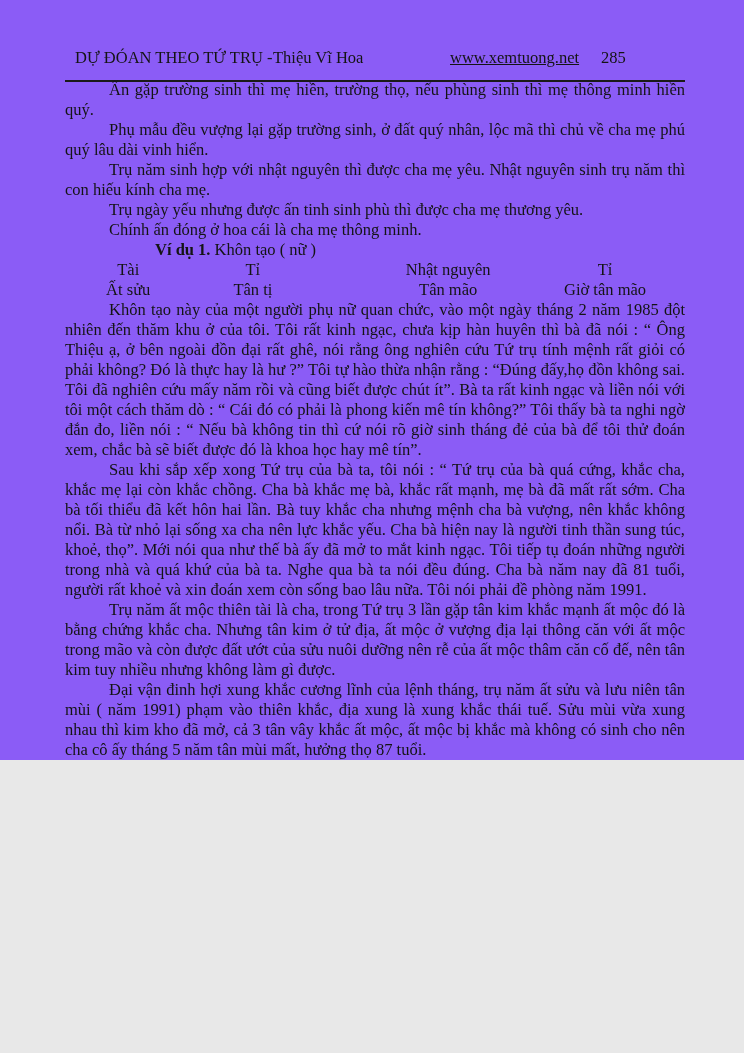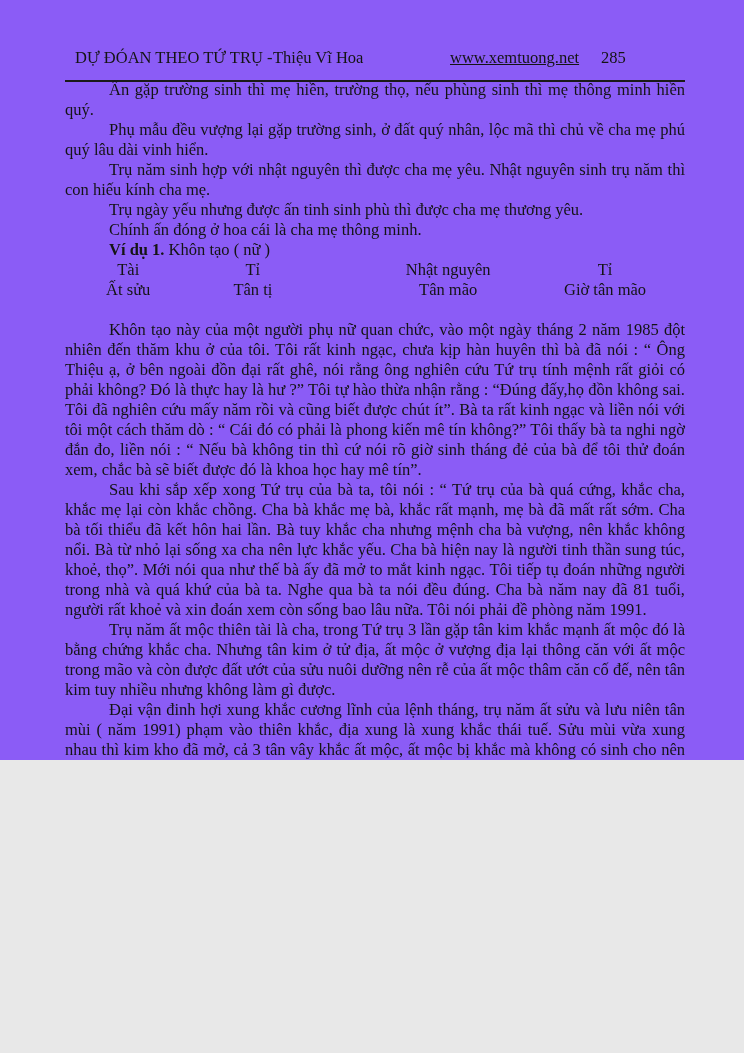--- a/index.html
+++ b/index.html
@@ -25,32 +25,32 @@
     position:absolute;top:80px;left:65px;right:59px;
     border-top:2px solid #1a1a1a;height:0;
   }
   .body-text{
     position:absolute;top:80px;left:65px;right:59px;
     font-size:16.5px;line-height:20px;
     text-align:justify;
   }
   .para{margin:0;text-indent:44px;}
   .example-title{margin:0;text-indent:44px;text-align:left;}
-  .example-title .bold{font-weight:bold;}
+  .example-title .bold{font-weight:bold;margin-left:46px;}
   .pillar-table{margin:0;}
   .pillar-row{position:relative;height:20px;}
   .pcol{
     position:absolute;top:0;transform:translateX(-50%);
     white-space:nowrap;text-align:center;
   }
   .c1{left:10.2%;}
   .c2{left:30.3%;}
   .c3{left:61.8%;}
   .c4{left:87.1%;}
-  .story-gap{margin-top:20px;}
+  .story-gap{}
 </style>
 </head>
 <body>
 
 <div class="page">
 
   <div class="page-header">
     <span class="h-title">DỰ ĐÓAN THEO TỨ TRỤ -</span>
     <span class="h-author">Thiệu Vĩ  Hoa</span>
     <span class="h-site">www.xemtuong.net</span>

